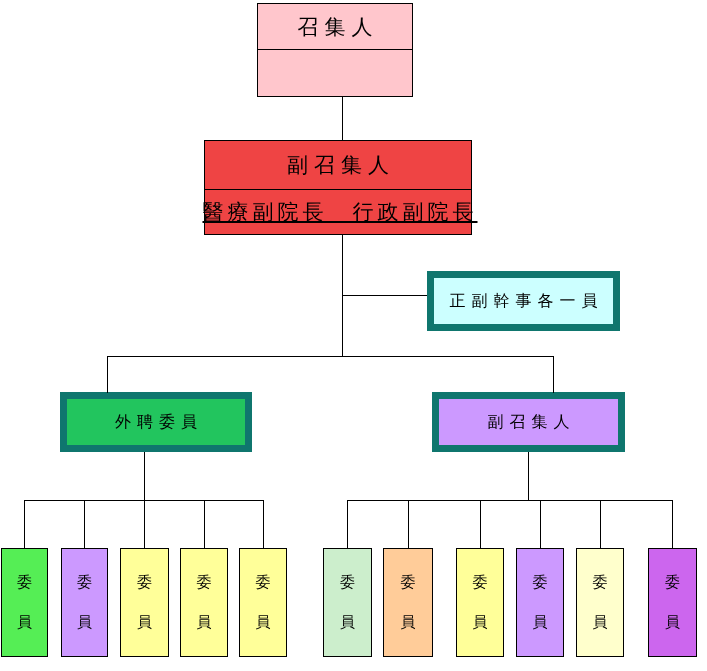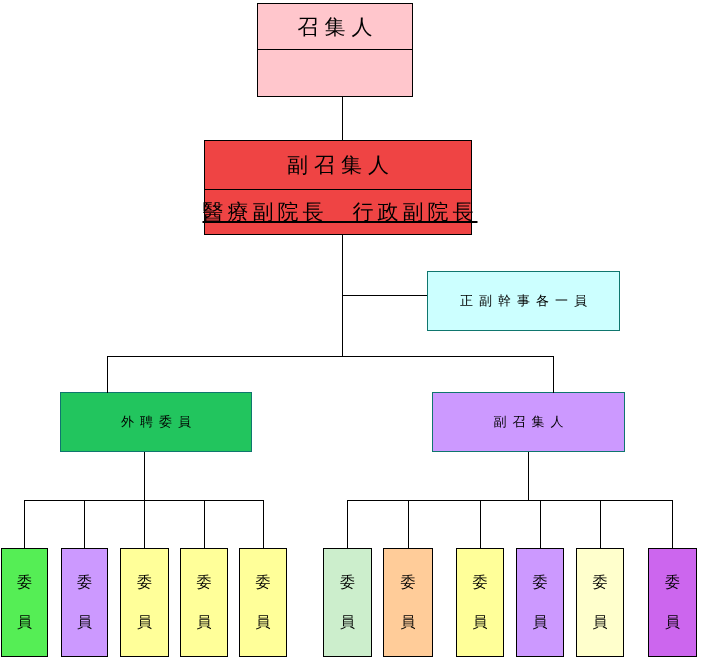--- a/index.html
+++ b/index.html
@@ -9,26 +9,26 @@
   }
   #canvas{
     position:relative;
     width:707px;height:671px;
     background:#ffffff;
     overflow:hidden;
     color:#000;
   }
   .node{
     position:absolute;
-    border:1px solid #0f766e;
+    border:7px solid #0f766e;
     box-sizing:border-box;
     display:flex;
     align-items:center;
     justify-content:center;
-    font-size:13px;
+    font-size:16px;
     letter-spacing:6px;
     text-indent:6px;
     white-space:nowrap;
   }
   .node2{
     position:absolute;
     border:1px solid #000;
     box-sizing:border-box;
     display:flex;
     flex-direction:column;

